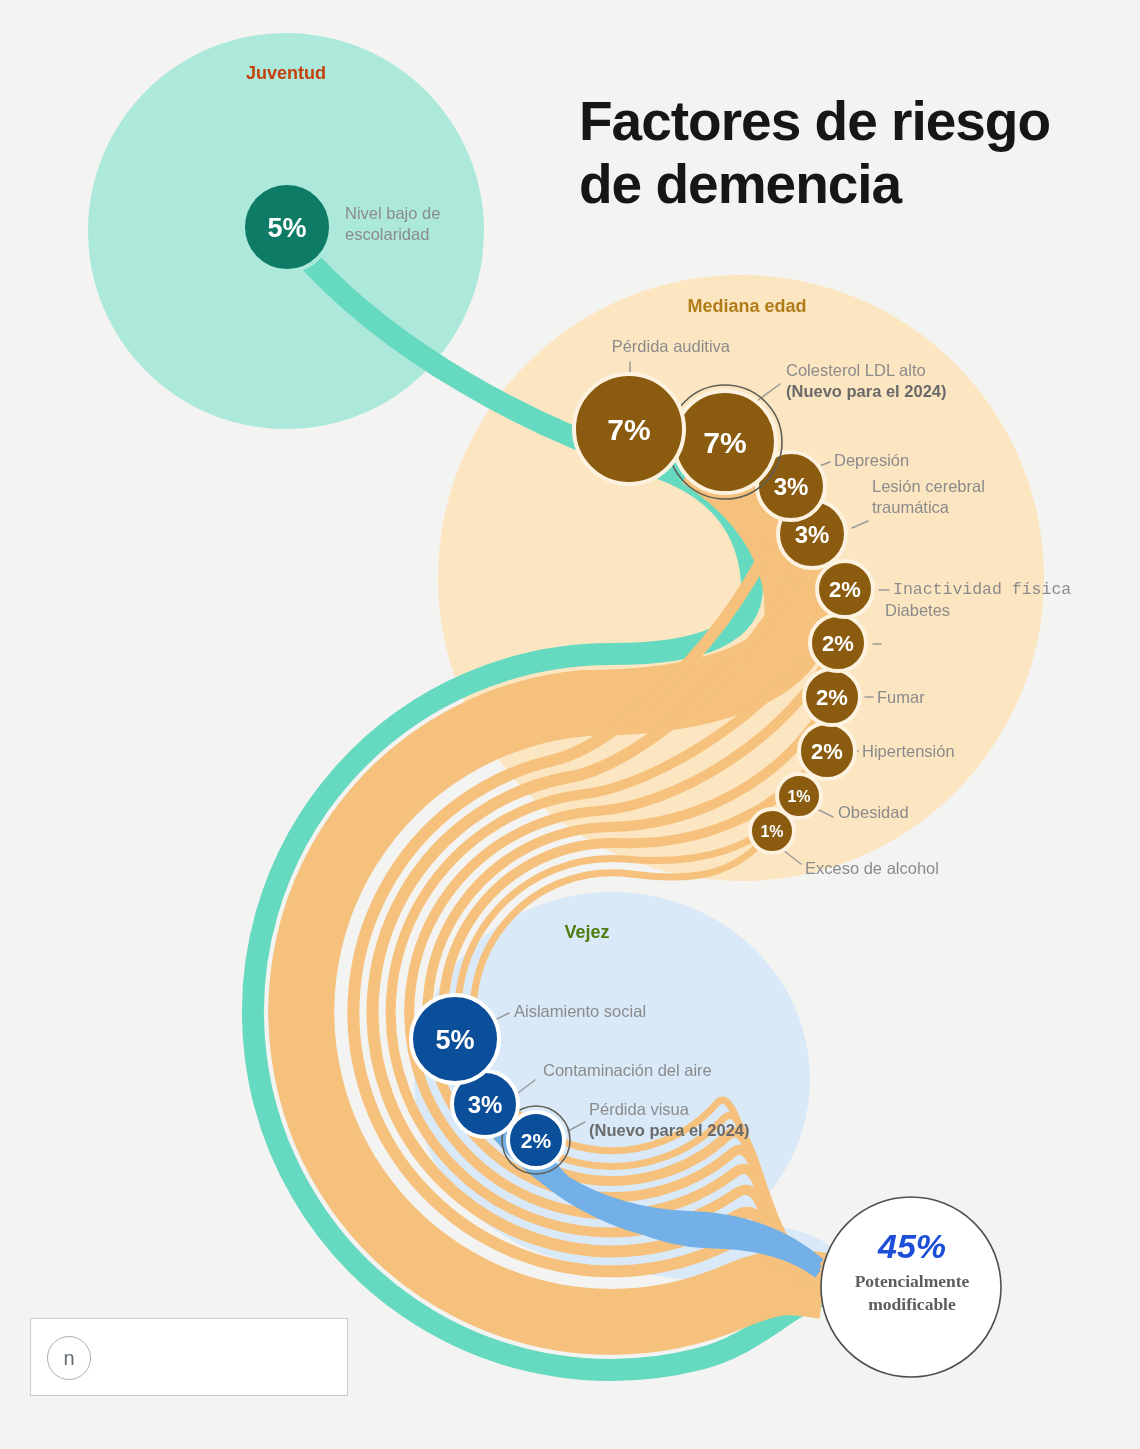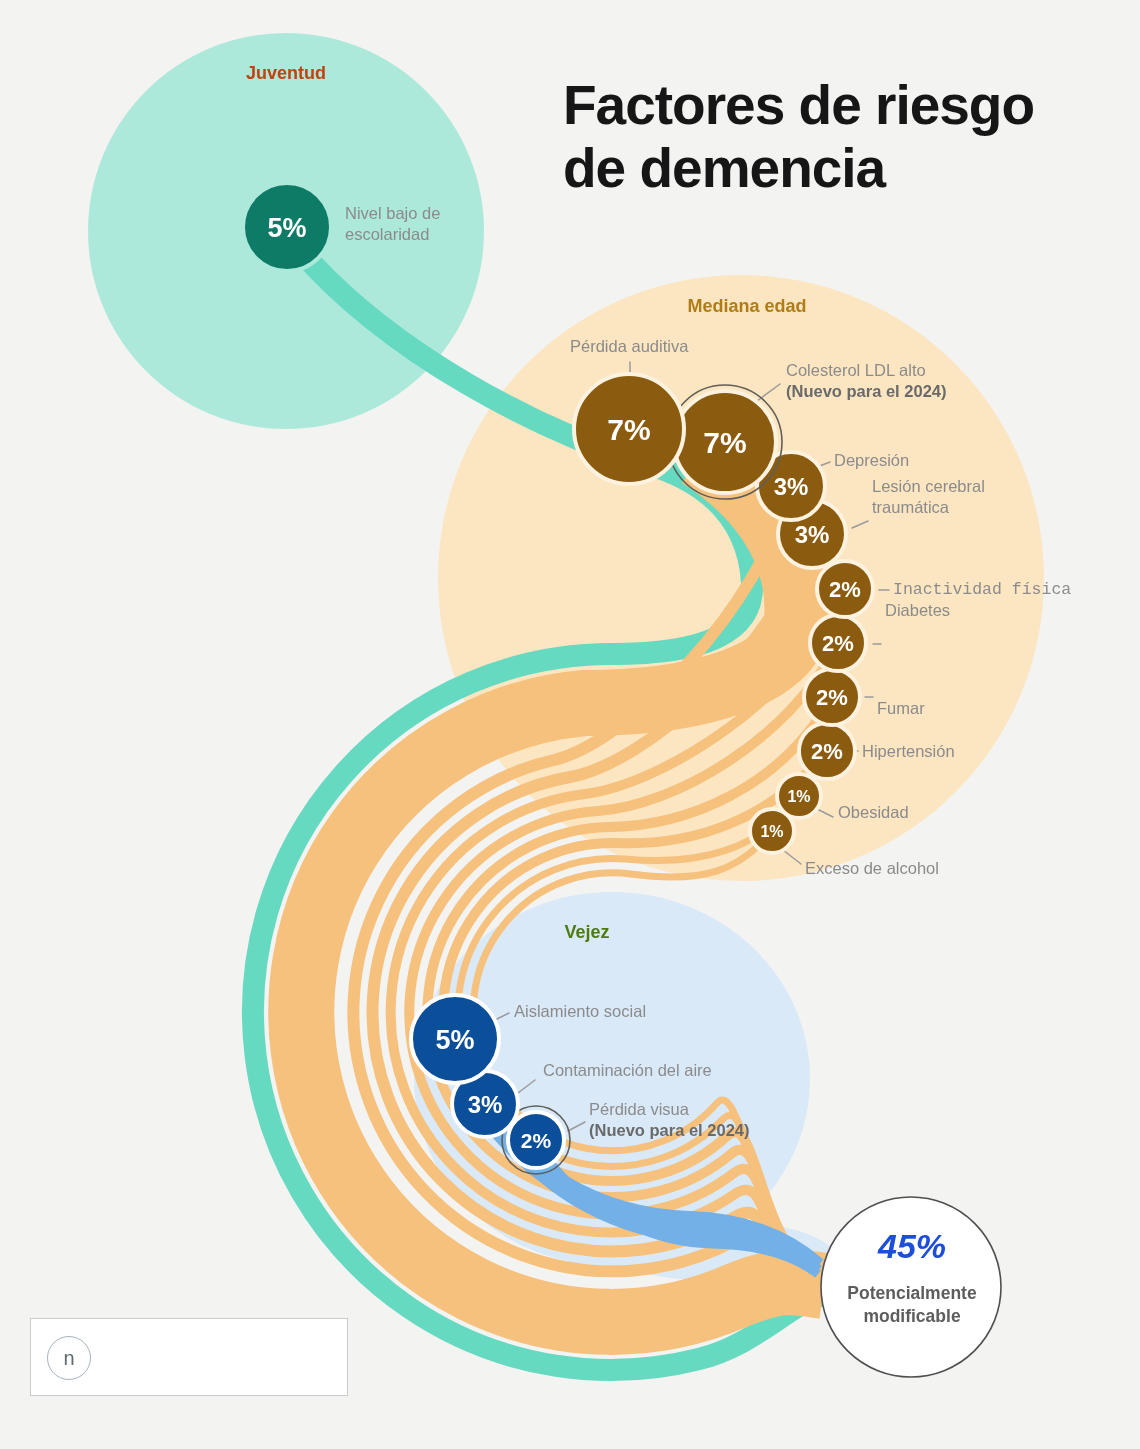--- a/index.html
+++ b/index.html
@@ -1,29 +1,29 @@
 <!DOCTYPE html>
 <html><head>
 <meta charset="utf-8">
 <style>
   html,body{margin:0;padding:0;}
   body{background:#e8e8e6;font-family:"Liberation Sans","DejaVu Sans",sans-serif;}
   .canvas{position:relative;width:1140px;height:1449px;background:#f3f3f1;overflow:hidden;margin:0 auto;}
   svg#art{position:absolute;left:0;top:0;}
   .page-title{position:absolute;left:563px;top:74px;width:540px;
-    font-size:55px;line-height:63px;font-weight:700;letter-spacing:-1px;color:#161616;margin:0;}
+    font-size:55px;line-height:63px;font-weight:700;letter-spacing:-1px;color:#161616;margin:16px;}
   .stage-label{position:absolute;width:200px;text-align:center;font-size:18px;font-weight:700;}
   .stage-juventud{left:186px;top:63px;color:#c2410c;}
   .stage-mediana{left:647px;top:296px;color:#b07c17;}
   .stage-vejez{left:487px;top:922px;color:#4d7c0f;}
   .callout{position:absolute;font-size:16.5px;line-height:21px;color:#8b8b8b;}
   .callout .note{font-weight:700;color:#6a6a6a;}
   .result-content{position:absolute;left:827px;top:1226px;width:170px;text-align:center;}
   .result-value{font-size:34px;font-style:italic;font-weight:700;color:#1d4ed8;line-height:40px;}
-  .result-label{font-size:17.5px;font-weight:700;color:#5d5d5d;line-height:23px;margin-top:16px;}
+  .result-label{font-size:17.5px;font-weight:700;color:#5d5d5d;line-height:23px;margin-top:4px;font-family:Liberation Serif, serif;}
   .legend-box{position:absolute;left:30px;top:1318px;width:318px;box-sizing:border-box;
     background:#ffffff;border:1px solid #cbcbcb;padding:15px 16px;display:flex;align-items:flex-start;gap:14px;}
   .legend-sym{flex:0 0 auto;width:42px;height:42px;border:1.5px solid #a6b4ba;border-radius:50%;
     display:flex;align-items:center;justify-content:center;font-size:20px;color:#5d6a70;margin-top:2px;}
   .legend-text{font-size:17.5px;line-height:24px;color:#7c7c7c;}
 </style>
 </head>
 <body>
 
 <div class="canvas">
@@ -94,40 +94,40 @@
   <h1 class="page-title">Factores de riesgo de demencia</h1>
 
   <div class="stage-label stage-juventud">Juventud</div>
   <div class="stage-label stage-mediana">Mediana edad</div>
   <div class="stage-label stage-vejez">Vejez</div>
 
   <div id="callouts">
       <div class="callout" style="left: 345px; top: 203px; width: 140px;">
         <div>Nivel bajo de escolaridad</div>
       </div>
-      <div class="callout" style="left: 570px; top: 336px; width: 160px; text-align: left;">
+      <div class="callout" style="left: 570px; top: 336px; width: 160px; text-align: right;">
         <div>Pérdida auditiva</div>
       </div>
       <div class="callout" style="left: 786px; top: 360px; width: 220px;">
         <div>Colesterol LDL alto</div>
         <div class="note">(Nuevo para el 2024)</div>
       </div>
       <div class="callout" style="left: 834px; top: 450px; width: 130px;">
         <div>Depresión</div>
       </div>
       <div class="callout" style="left: 872px; top: 476px; width: 150px;">
         <div>Lesión cerebral traumática</div>
       </div>
       <div class="callout" style="left: 893px; top: 579px; width: 180px; font-family: Liberation Mono, monospace;">
         <div>Inactividad física</div>
       </div>
       <div class="callout" style="left: 885px; top: 600px; width: 130px;">
         <div>Diabetes</div>
       </div>
-      <div class="callout" style="left: 877px; top: 687px; width: 110px; margin-top: 11px;">
+      <div class="callout" style="left: 877px; top: 687px; width: 110px;">
         <div>Fumar</div>
       </div>
       <div class="callout" style="left: 862px; top: 741px; width: 160px;">
         <div>Hipertensión</div>
       </div>
       <div class="callout" style="left: 838px; top: 802px; width: 130px;">
         <div>Obesidad</div>
       </div>
       <div class="callout" style="left: 805px; top: 858px; width: 200px;">
         <div>Exceso de alcohol</div>

